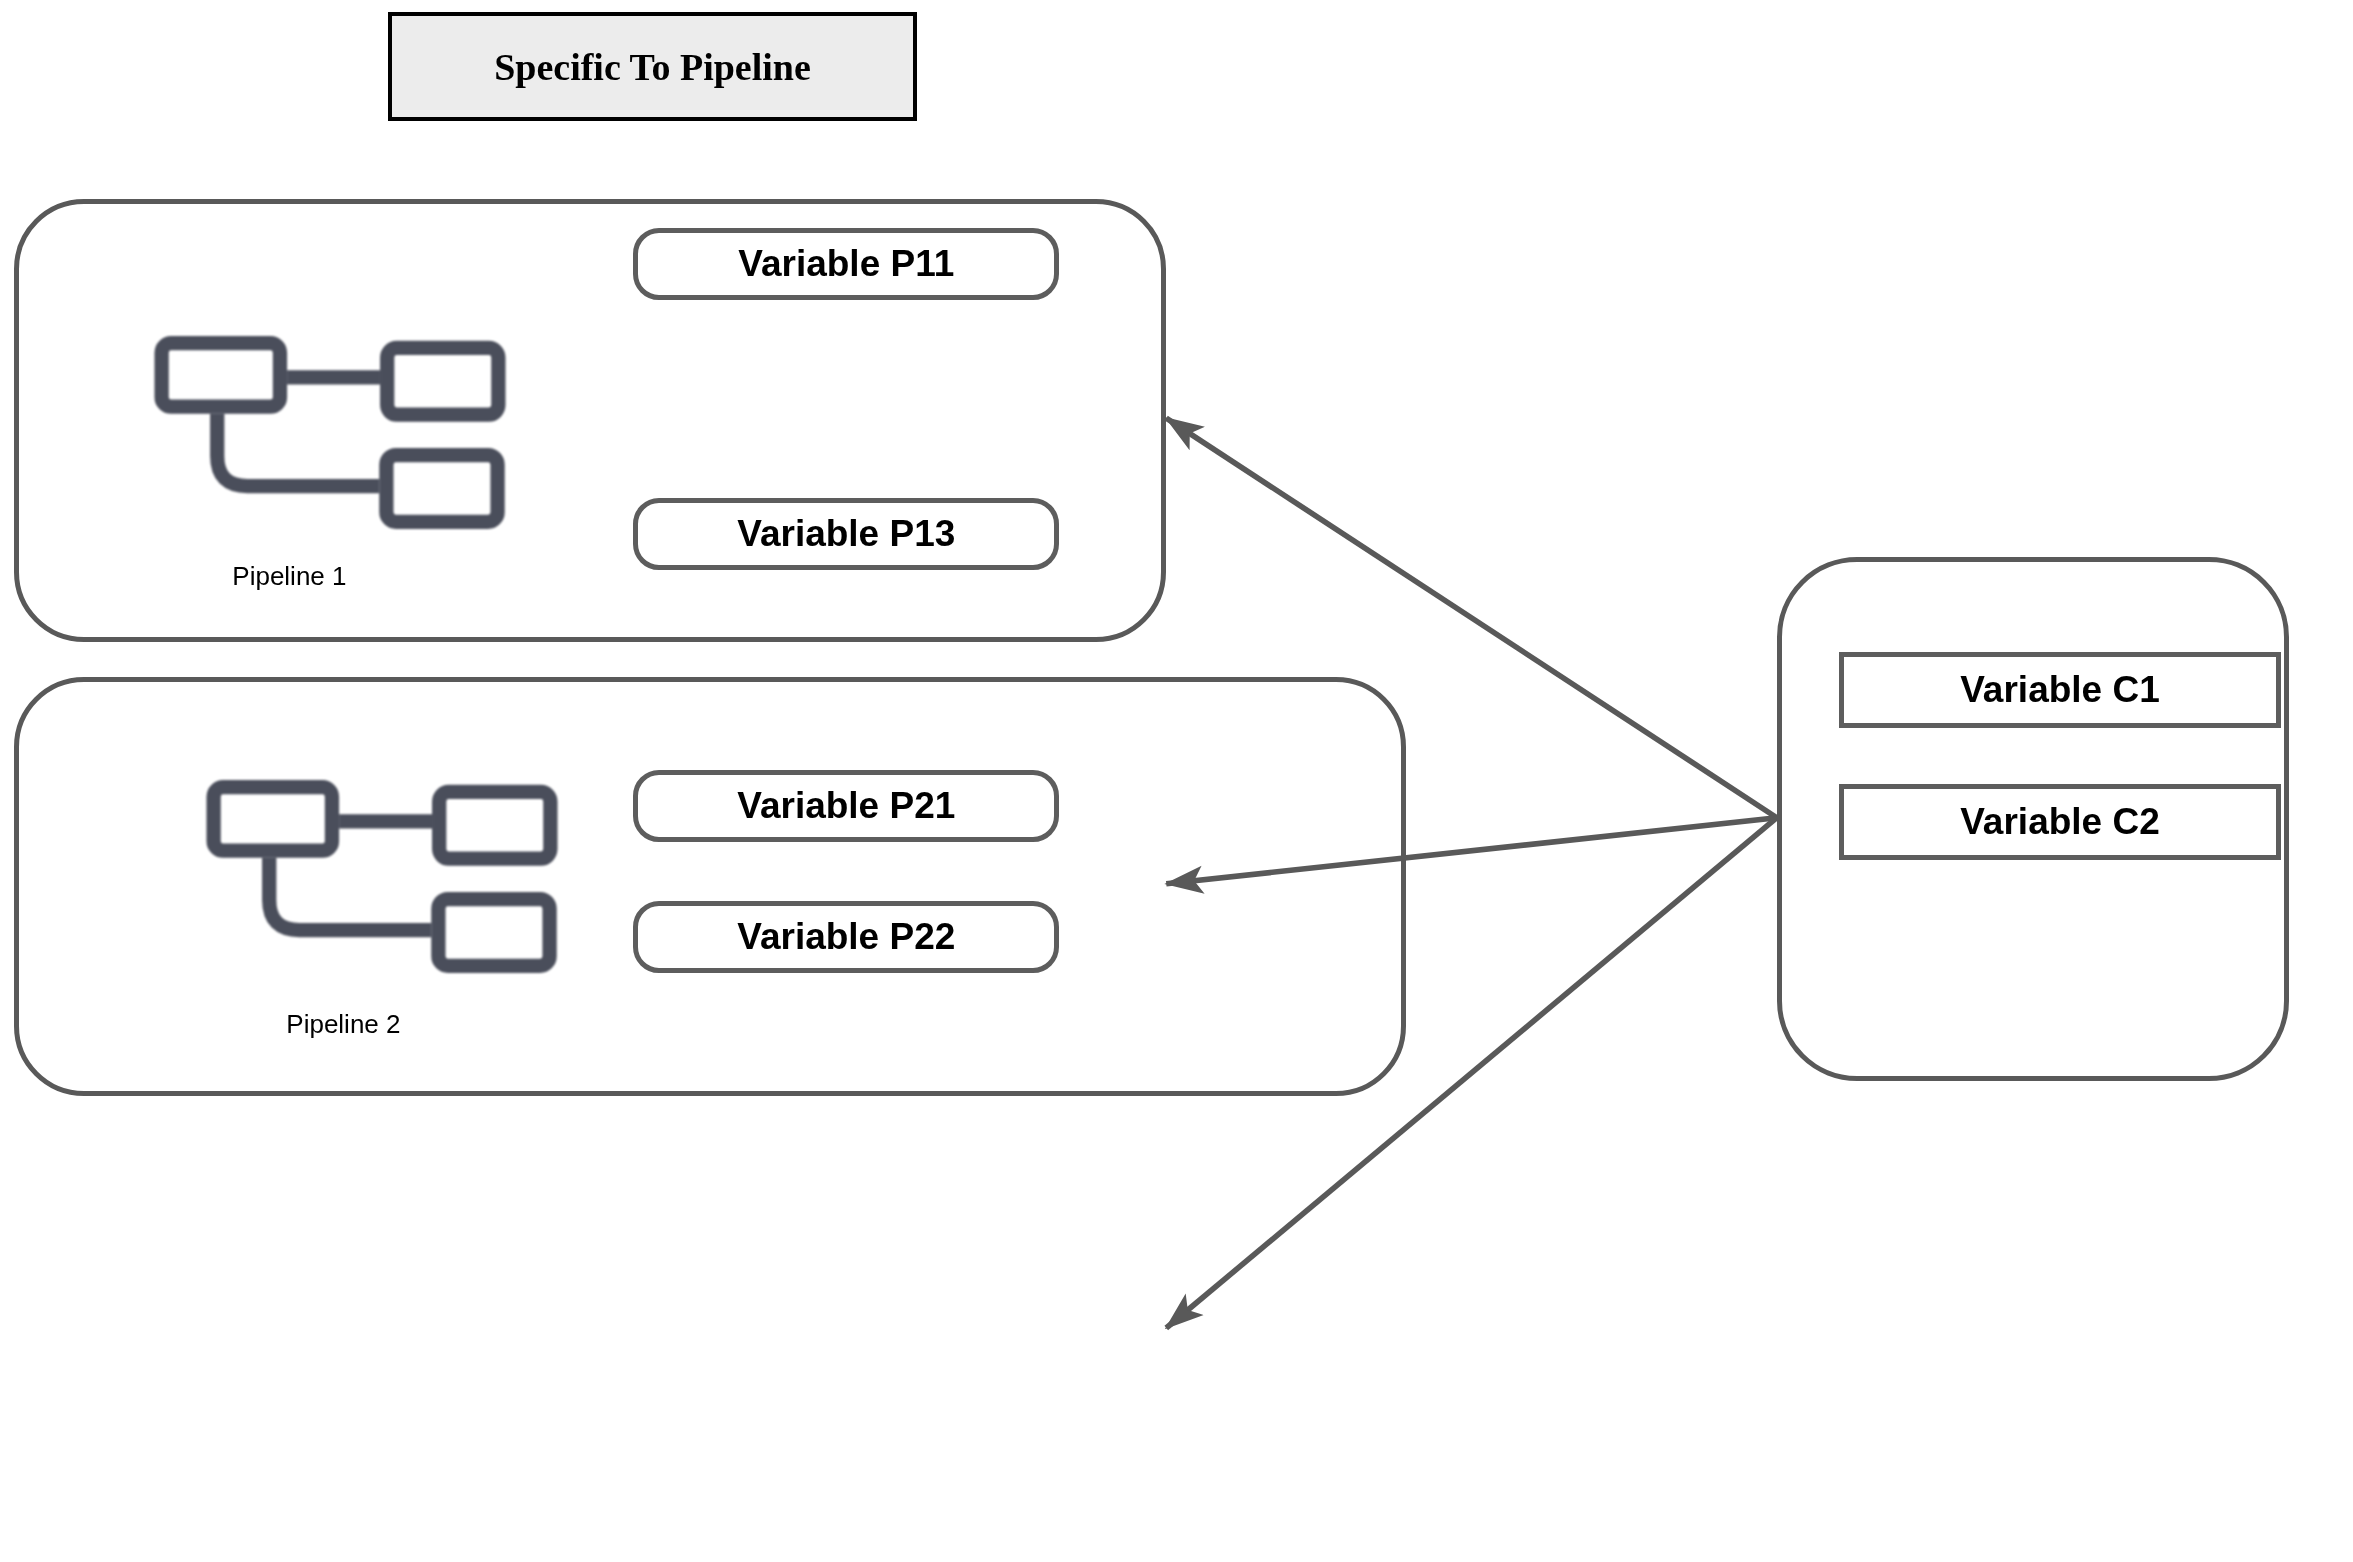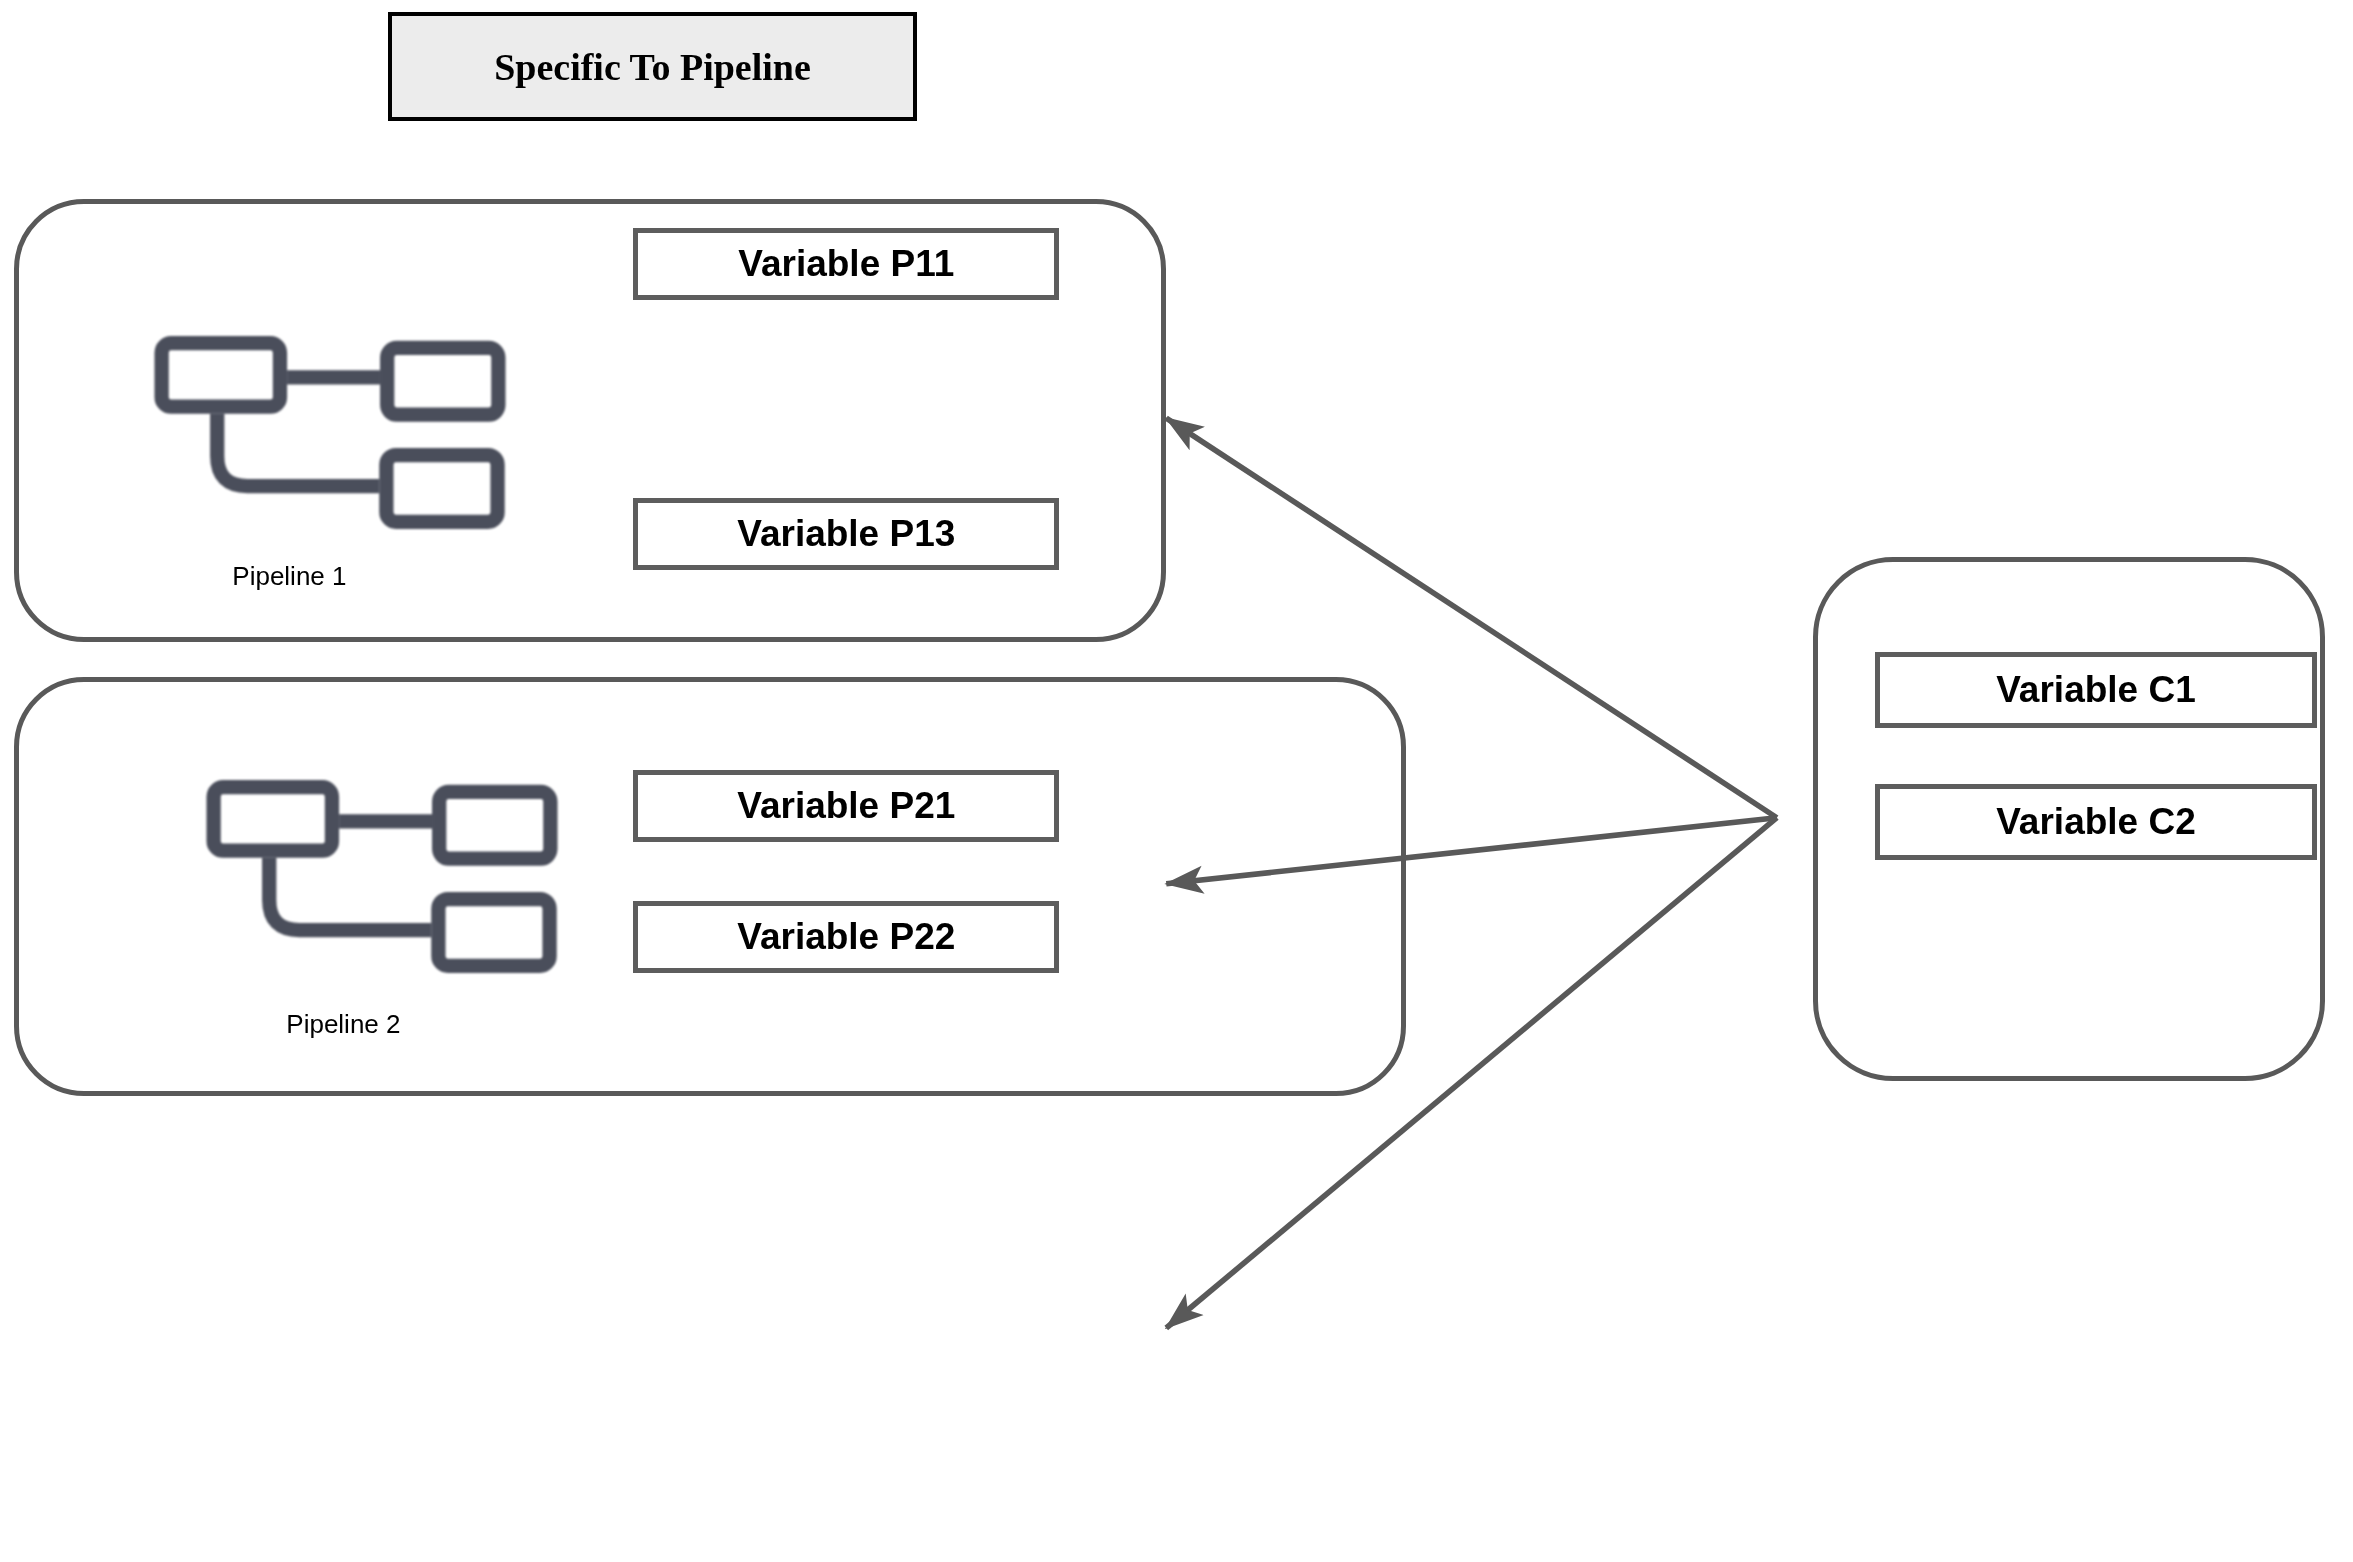--- a/index.html
+++ b/index.html
@@ -38,36 +38,36 @@
   .container-box {
     position: absolute;
     box-sizing: border-box;
     background: #ffffff;
     border: 5.6px solid #595959;
     border-radius: 70px;
   }
   #pipeline-1 { left: 14.3px; top: 199px;  width: 1152px; height: 443px; }
   #pipeline-2 { left: 14.3px; top: 677px;  width: 1392px; height: 419px; }
   #pipeline-3 { left: 14.3px; top: 1132px; width: 1152px; height: 420px; }
-  #common-box { left: 1777px; top: 557px; width: 512px; height: 524px; border-radius: 80px; margin-left: 36px; }
+  #common-box { left: 1777px; top: 557px; width: 512px; height: 524px; border-radius: 80px; }
 
   
   .var-box {
     position: absolute;
     box-sizing: border-box;
     background: #ffffff;
     border: 5.6px solid #5d5d5d;
     display: flex;
     align-items: center;
     justify-content: center;
     font-size: 37px;
     font-weight: bold;
     white-space: nowrap;
   }
-  .p-var { left: 614px; width: 426px; height: 72px; }
+  .p-var { left: 614px; width: 426px; height: 72px; border-radius: 26px; }
   #var-p11 { top: 24px;  } #var-p12 { top: 158px; } #var-p13 { top: 294px; }
   #var-p21 { top: 88px; } #var-p22 { top: 219px; }
   #var-p31 { top: 42px;  } #var-p32 { top: 177px; } #var-p33 { top: 320px; }
   .c-var { left: 57px; width: 442px; height: 76px; }
   #var-c1 { top: 90px; } #var-c2 { top: 222px; } #var-c3 { top: 357px; }
 
   
   .pipeline-name {
     position: absolute;
     width: 318px;

